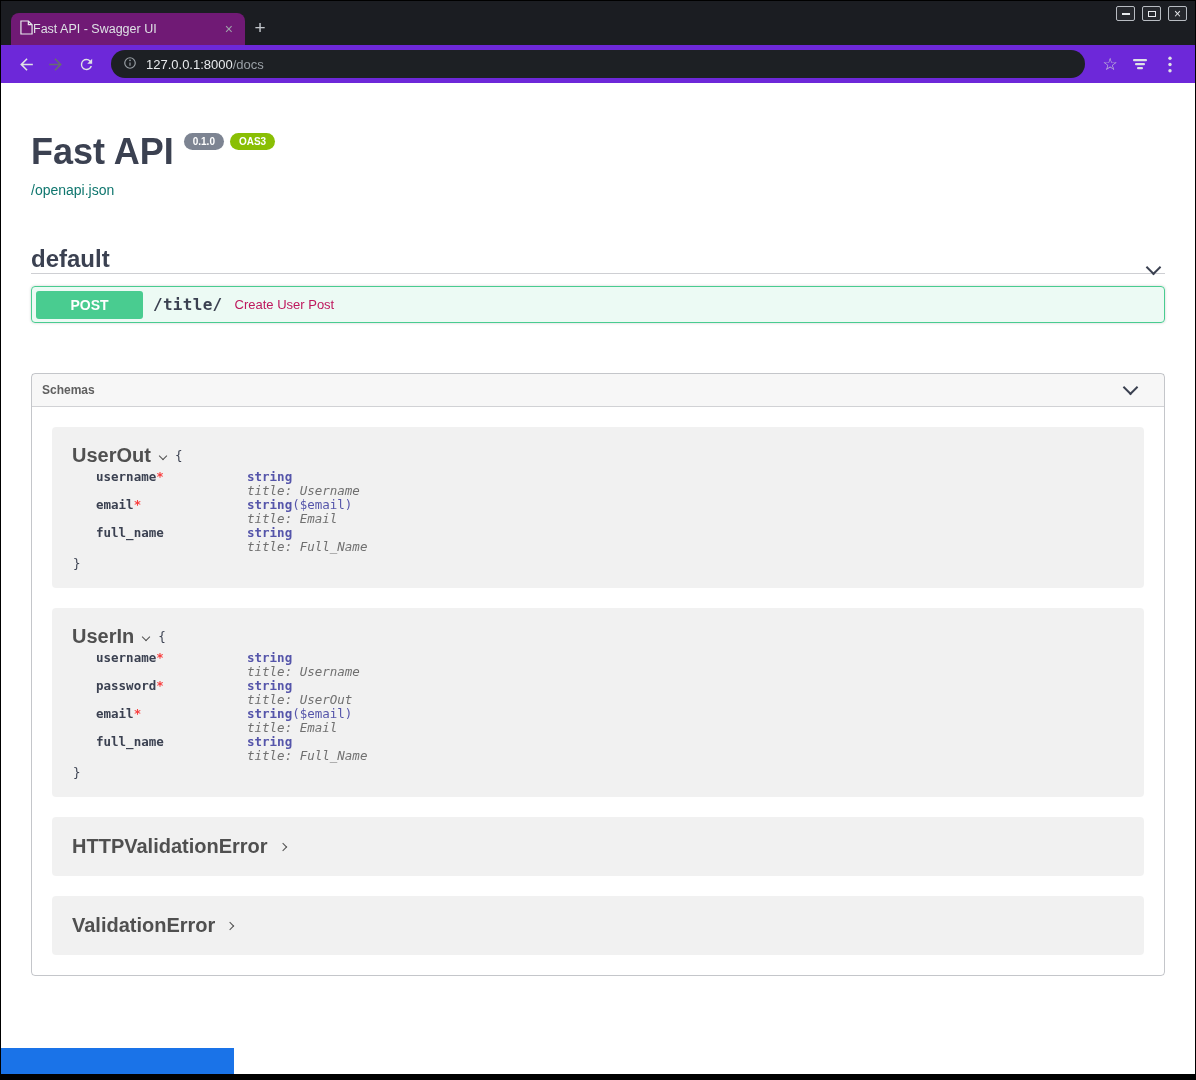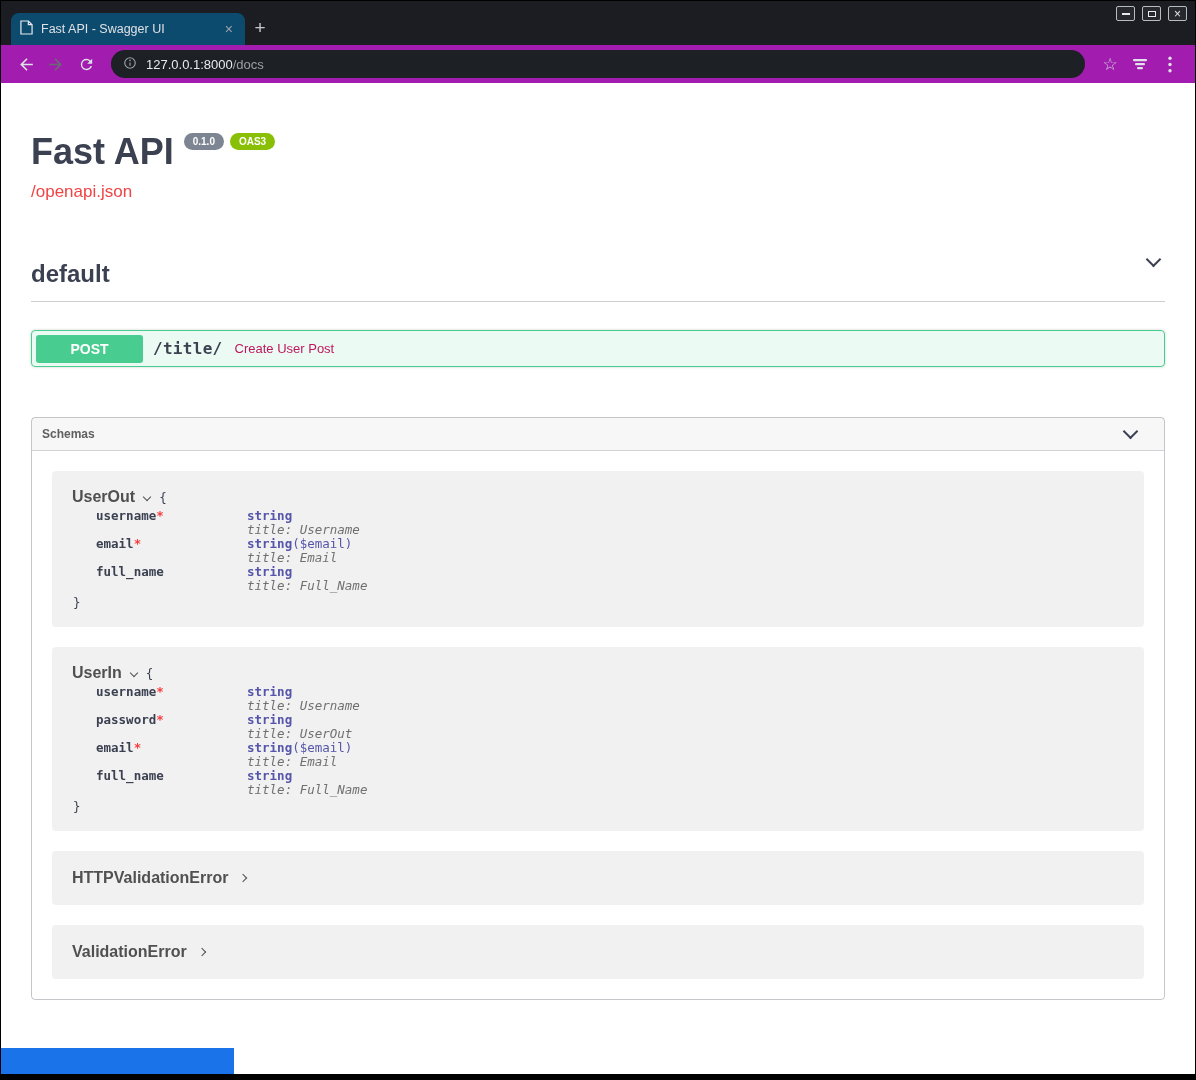--- a/index.html
+++ b/index.html
@@ -12,22 +12,22 @@
     display: flex; flex-direction: column; overflow: hidden;
   }
 
   
   .titlebar {
     position: relative; height: 44px; background: #1b1d22;
     display: flex; align-items: flex-end; flex: 0 0 44px;
   }
   .tab {
     height: 32px; width: 234px; margin-left: 10px;
-    background: #0c4a6e; border-radius: 8px 8px 0 0;
-    display: flex; align-items: center; padding: 0 9px; gap: 8px; cursor: pointer;
+    background: #701a75; border-radius: 8px 8px 0 0;
+    display: flex; align-items: center; padding: 0 9px; gap: 0; cursor: pointer;
   }
   .tab-title {
     flex: 1; font-size: 12.5px; color: #dee1e5;
     white-space: nowrap; overflow: hidden;
   }
   .tab-close { color: #9ea3a9; font-size: 14px; line-height: 1; padding: 1px 3px; cursor: pointer; }
   .new-tab {
     height: 32px; width: 30px; line-height: 30px; text-align: center;
     color: #c3c7cc; font-size: 19px; cursor: pointer;
   }
@@ -36,21 +36,21 @@
     width: 19px; height: 15px; border: 1px solid #b8bcc2; border-radius: 2px;
     margin-left: 7px; display: flex; align-items: center; justify-content: center;
     background: #26282d; cursor: pointer;
   }
   .min-glyph { width: 8px; height: 2px; background: #e8eaed; display: block; }
   .max-glyph { width: 8px; height: 6px; border: 1px solid #e8eaed; display: block; }
   .x-glyph { color: #e8eaed; font-size: 12px; line-height: 1; }
 
   
   .navbar {
-    height: 38px; flex: 0 0 38px; background: #a21caf;
+    height: 38px; flex: 0 0 38px; background: #6d28d9;
     display: flex; align-items: center; padding: 12px 10px;
   }
   .nav-icon {
     width: 30px; height: 30px; border-radius: 50%;
     display: flex; align-items: center; justify-content: center;
     cursor: pointer; flex: 0 0 auto;
   }
   .nav-icon svg { display: block; }
   .flip { transform: scaleX(-1); }
   .omnibox {
@@ -68,37 +68,37 @@
   .swagger { padding: 0 30px; color: #3b4151; }
 
   .api-title { margin-top: 48px; font-size: 36px; font-weight: 700; color: #3b4151; }
   .badges { position: relative; top: -13px; margin-left: 10px; }
   .badge {
     display: inline-block; border-radius: 57px; color: #fff;
     font-size: 10px; font-weight: 700; padding: 3px 9px; vertical-align: middle;
   }
   .badge.version { background: #7d8492; margin-right: 6px; }
   .badge.oas { background: #89bf04; }
-  .spec-link { display: inline-block; margin-top: 9px; font-size: 17px; color: #ef4444; text-decoration: none; cursor: pointer; }
+  .spec-link { display: inline-block; margin-top: 9px; font-size: 14px; color: #0f766e; text-decoration: none; cursor: pointer; }
 
   .tag-section {
-    margin-top: 58px; display: flex; justify-content: space-between; align-items: flex-start;
-    padding-bottom: 13px; border-bottom: 1px solid rgba(59,65,81,.25); cursor: pointer;
+    margin-top: 46px; display: flex; justify-content: space-between; align-items: flex-end;
+    border-bottom: 1px solid rgba(59,65,81,.25); cursor: pointer;
   }
   .tag-name { font-size: 24px; font-weight: 600; color: #3b4151; }
 
   .chev { display: inline-block; border-style: solid; border-color: #3b4151; }
   .chev-lg { width: 11px; height: 11px; border-width: 0 2px 2px 0; margin-right: 6px; }
   .chev-sm { width: 6px; height: 6px; border-width: 0 1.5px 1.5px 0; border-color: #505050; }
   .down  { transform: rotate(45deg); }
   .right { transform: rotate(-45deg); }
   .chev-lg.down { margin-top: -6px; }
 
   .opblock {
-    margin-top: 28px; border: 1px solid #49cc90; background: rgba(73,204,144,.1);
+    margin-top: 12px; border: 1px solid #49cc90; background: rgba(73,204,144,.1);
     border-radius: 4px; box-shadow: 0 0 3px rgba(0,0,0,.19);
     display: flex; align-items: center; padding: 4px; height: 37px; cursor: pointer;
   }
   .method-badge {
     background: #49cc90; color: #fff; font-size: 14px; font-weight: 700;
     border-radius: 3px; min-width: 107px; padding: 6px 0; text-align: center;
   }
   .endpoint-path {
     font-family: "DejaVu Sans Mono", monospace; font-size: 16px; font-weight: 600;
     color: #3b4151; margin-left: 10px; letter-spacing: .3px;
@@ -116,21 +116,21 @@
   }
   .models-header .hdr-label { font-size: 12px; font-weight: 700; color: #606060; }
   .models-body { padding: 20px; }
 
   .model-card {
     background: rgba(0,0,0,.055); border-radius: 4px;
     padding: 17px 20px; margin-bottom: 20px;
   }
   .model-card:last-child { margin-bottom: 0; }
   .model-head { display: flex; align-items: center; gap: 9px; cursor: pointer; }
-  .model-name { font-size: 16px; font-weight: 700; color: #505050; }
+  .model-name { font-size: 20px; font-weight: 700; color: #505050; }
   .brace { font-family: "DejaVu Sans Mono", monospace; font-size: 12.5px; color: #3b4151; }
   .close-brace { margin-left: 1px; }
 
   .props { margin: 3px 0 2px 24px; }
   .prop-row { display: flex; font-family: "DejaVu Sans Mono", monospace; font-size: 12.5px; line-height: 14px; }
   .prop-name { flex: 0 0 151px; color: #3b4151; font-weight: 700; }
   .star { color: #f93e3e; }
   .type-line { display: block; }
   .prop-type { color: #5555aa; font-weight: 700; }
   .prop-format { color: #5555aa; }

